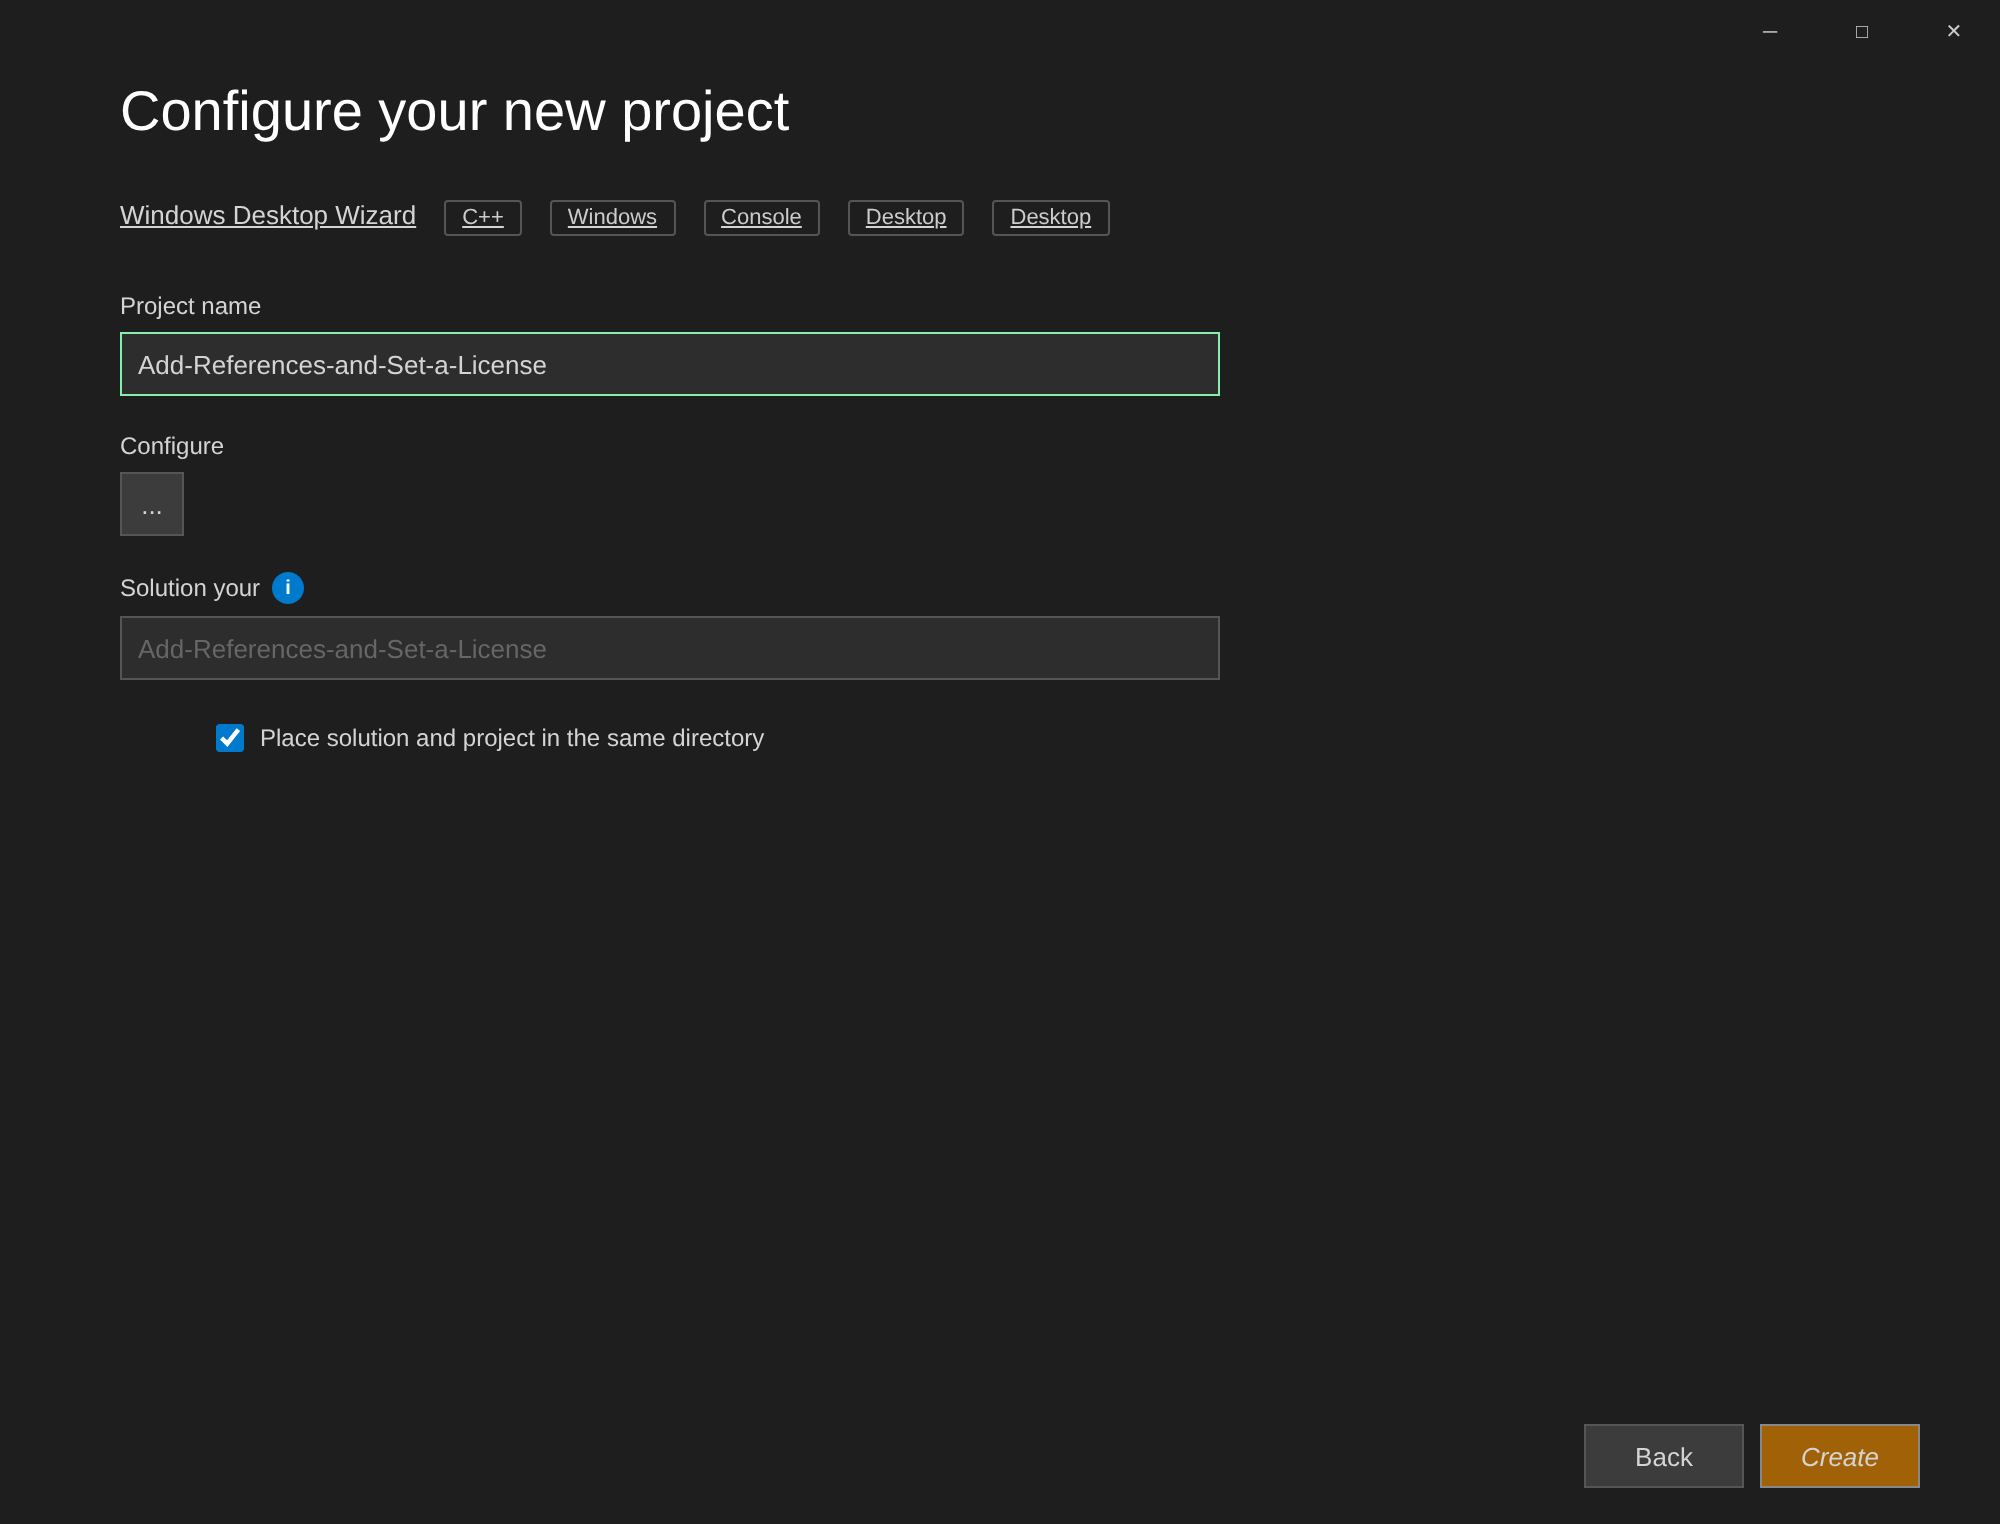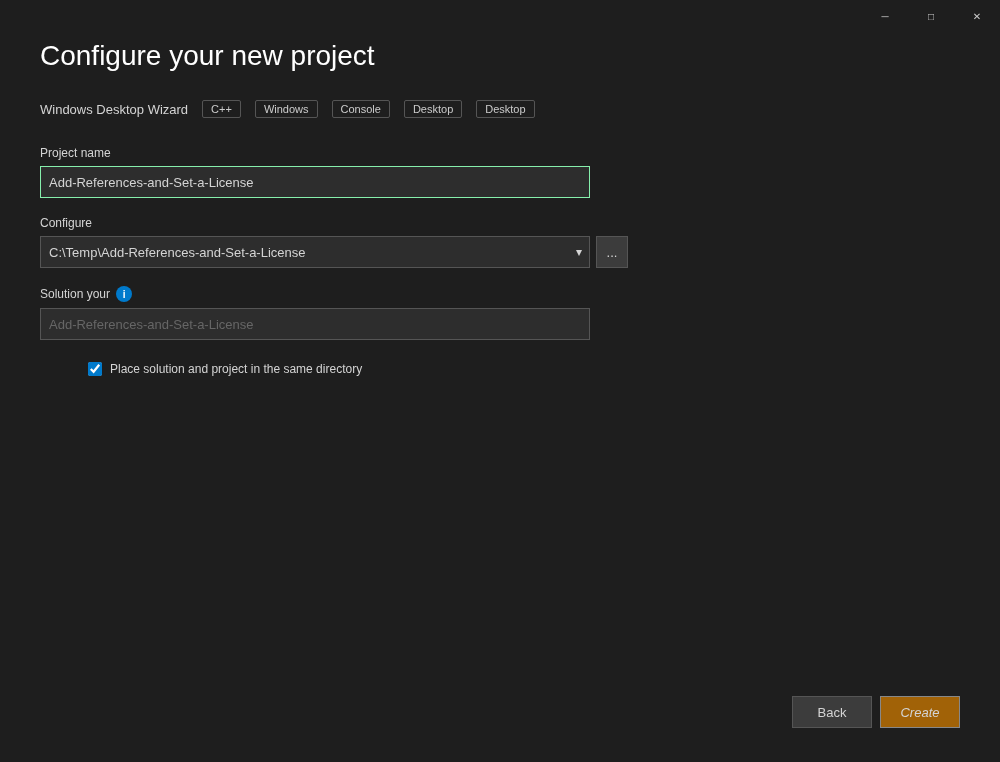--- a/index.html
+++ b/index.html
@@ -42,37 +42,38 @@
       font-size: 10px;
     }
 
     
     .main-content {
       position: absolute;
       top: 0;
       left: 0;
       right: 0;
       bottom: 0;
-      padding: 40px 40px 40px 40px;
+      padding: 40px 40px 40px 60px;
       display: flex;
       flex-direction: column;
     }
 
     .page-title {
       font-size: 28px;
       font-weight: 300;
       color: #ffffff;
       margin-bottom: 28px;
     }
 
     .wizard-header {
       display: flex;
-      align-items: center;
+      align-items: flex-start;
       gap: 14px;
       margin-bottom: 28px;
+      text-decoration: underline;
     }
 
     .wizard-name {
       font-size: 13px;
       color: #d4d4d4;
       font-weight: 400;
     }
 
     .tag {
       padding: 2px 8px;
@@ -200,21 +201,21 @@
 
     .checkbox-label {
       font-size: 12px;
       color: #d4d4d4;
       cursor: pointer;
     }
 
     
     .bottom-bar {
       position: absolute;
-      bottom: 34px;
+      bottom: 18px;
       right: 40px;
       display: flex;
       gap: 8px;
     }
 
     .btn {
       height: 32px;
       min-width: 80px;
       padding: 0 16px;
       font-size: 13px;
@@ -259,25 +260,20 @@
       <span>Project name</span>
     </div>
     <input class="form-input" type="text" value="Add-References-and-Set-a-License" style="">
   </div>
 
   <div class="form-section">
     <div class="form-label">
       <span>Configure</span>
     </div>
     <div class="location-row">
-      <div class="location-wrapper">
-        <select class="location-select">
-          <option>C:\Temp\Add-References-and-Set-a-License</option>
-        </select>
-      </div>
       <button class="browse-btn">...</button>
     </div>
   </div>
 
   <div class="form-section">
     <div class="form-label">
       <span>Solution your</span>
       <span class="info-icon">i</span>
     </div>
     <input class="form-input inactive" type="text" placeholder="Add-References-and-Set-a-License" style="">

